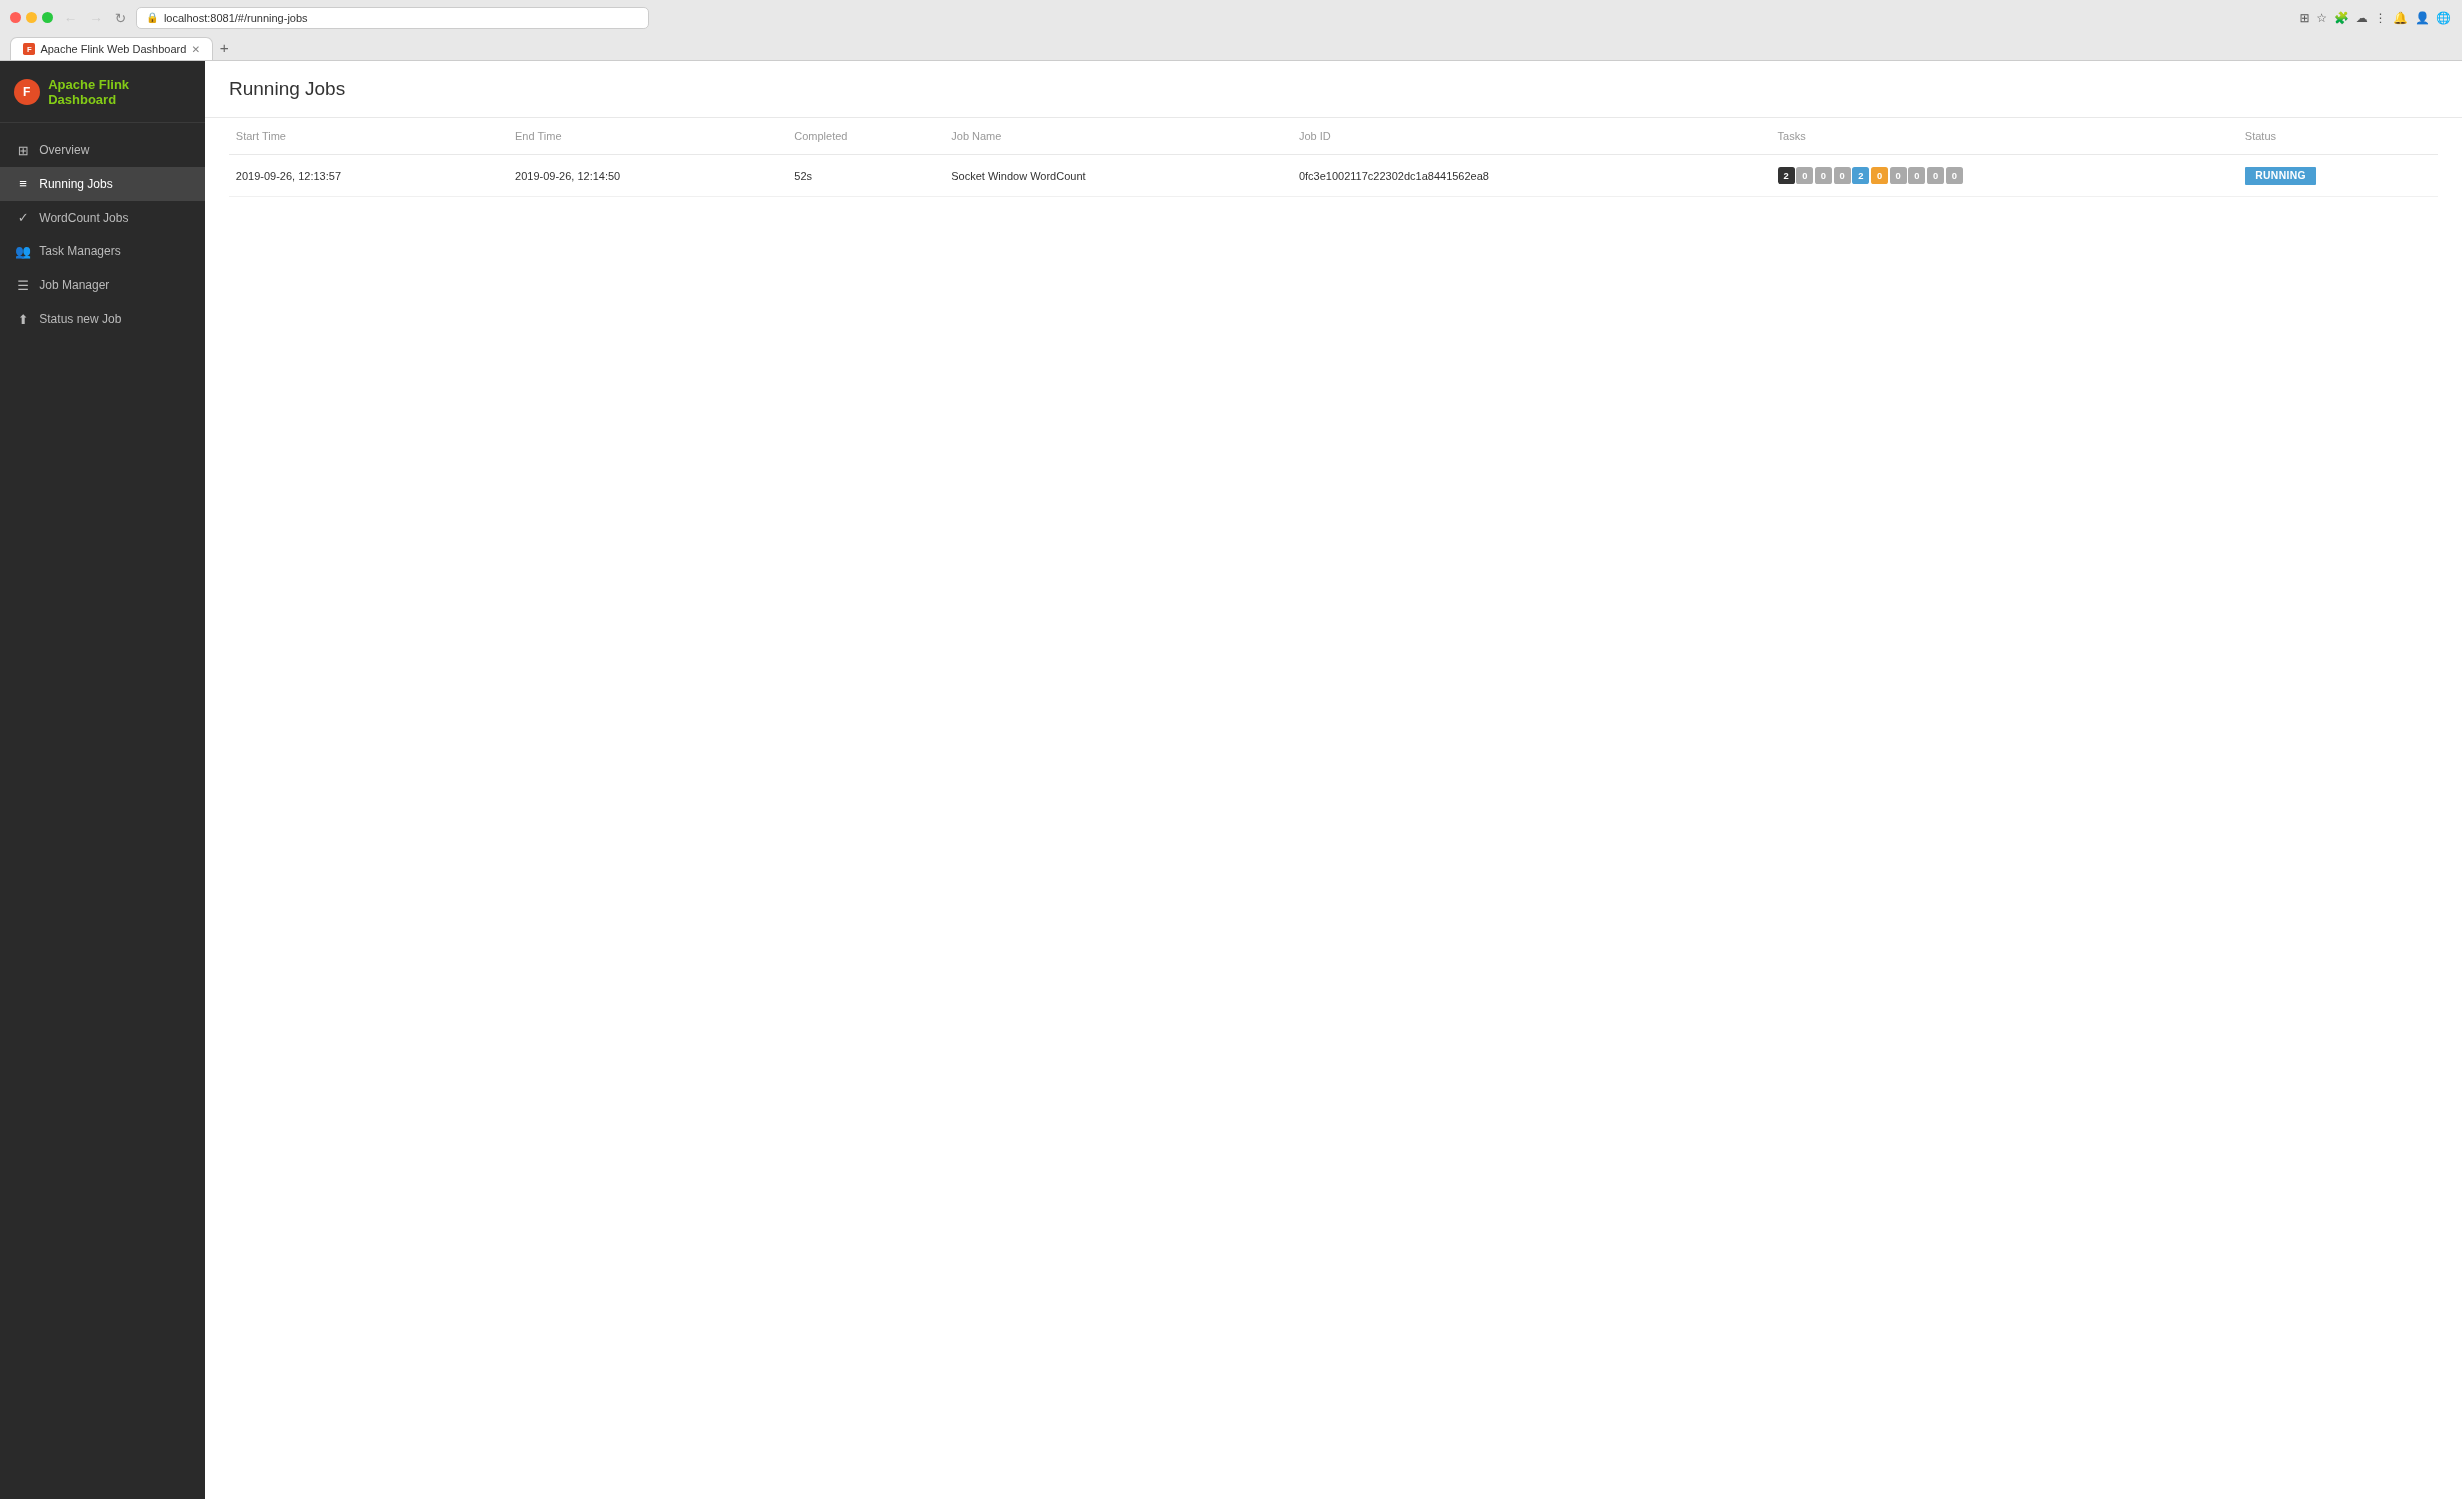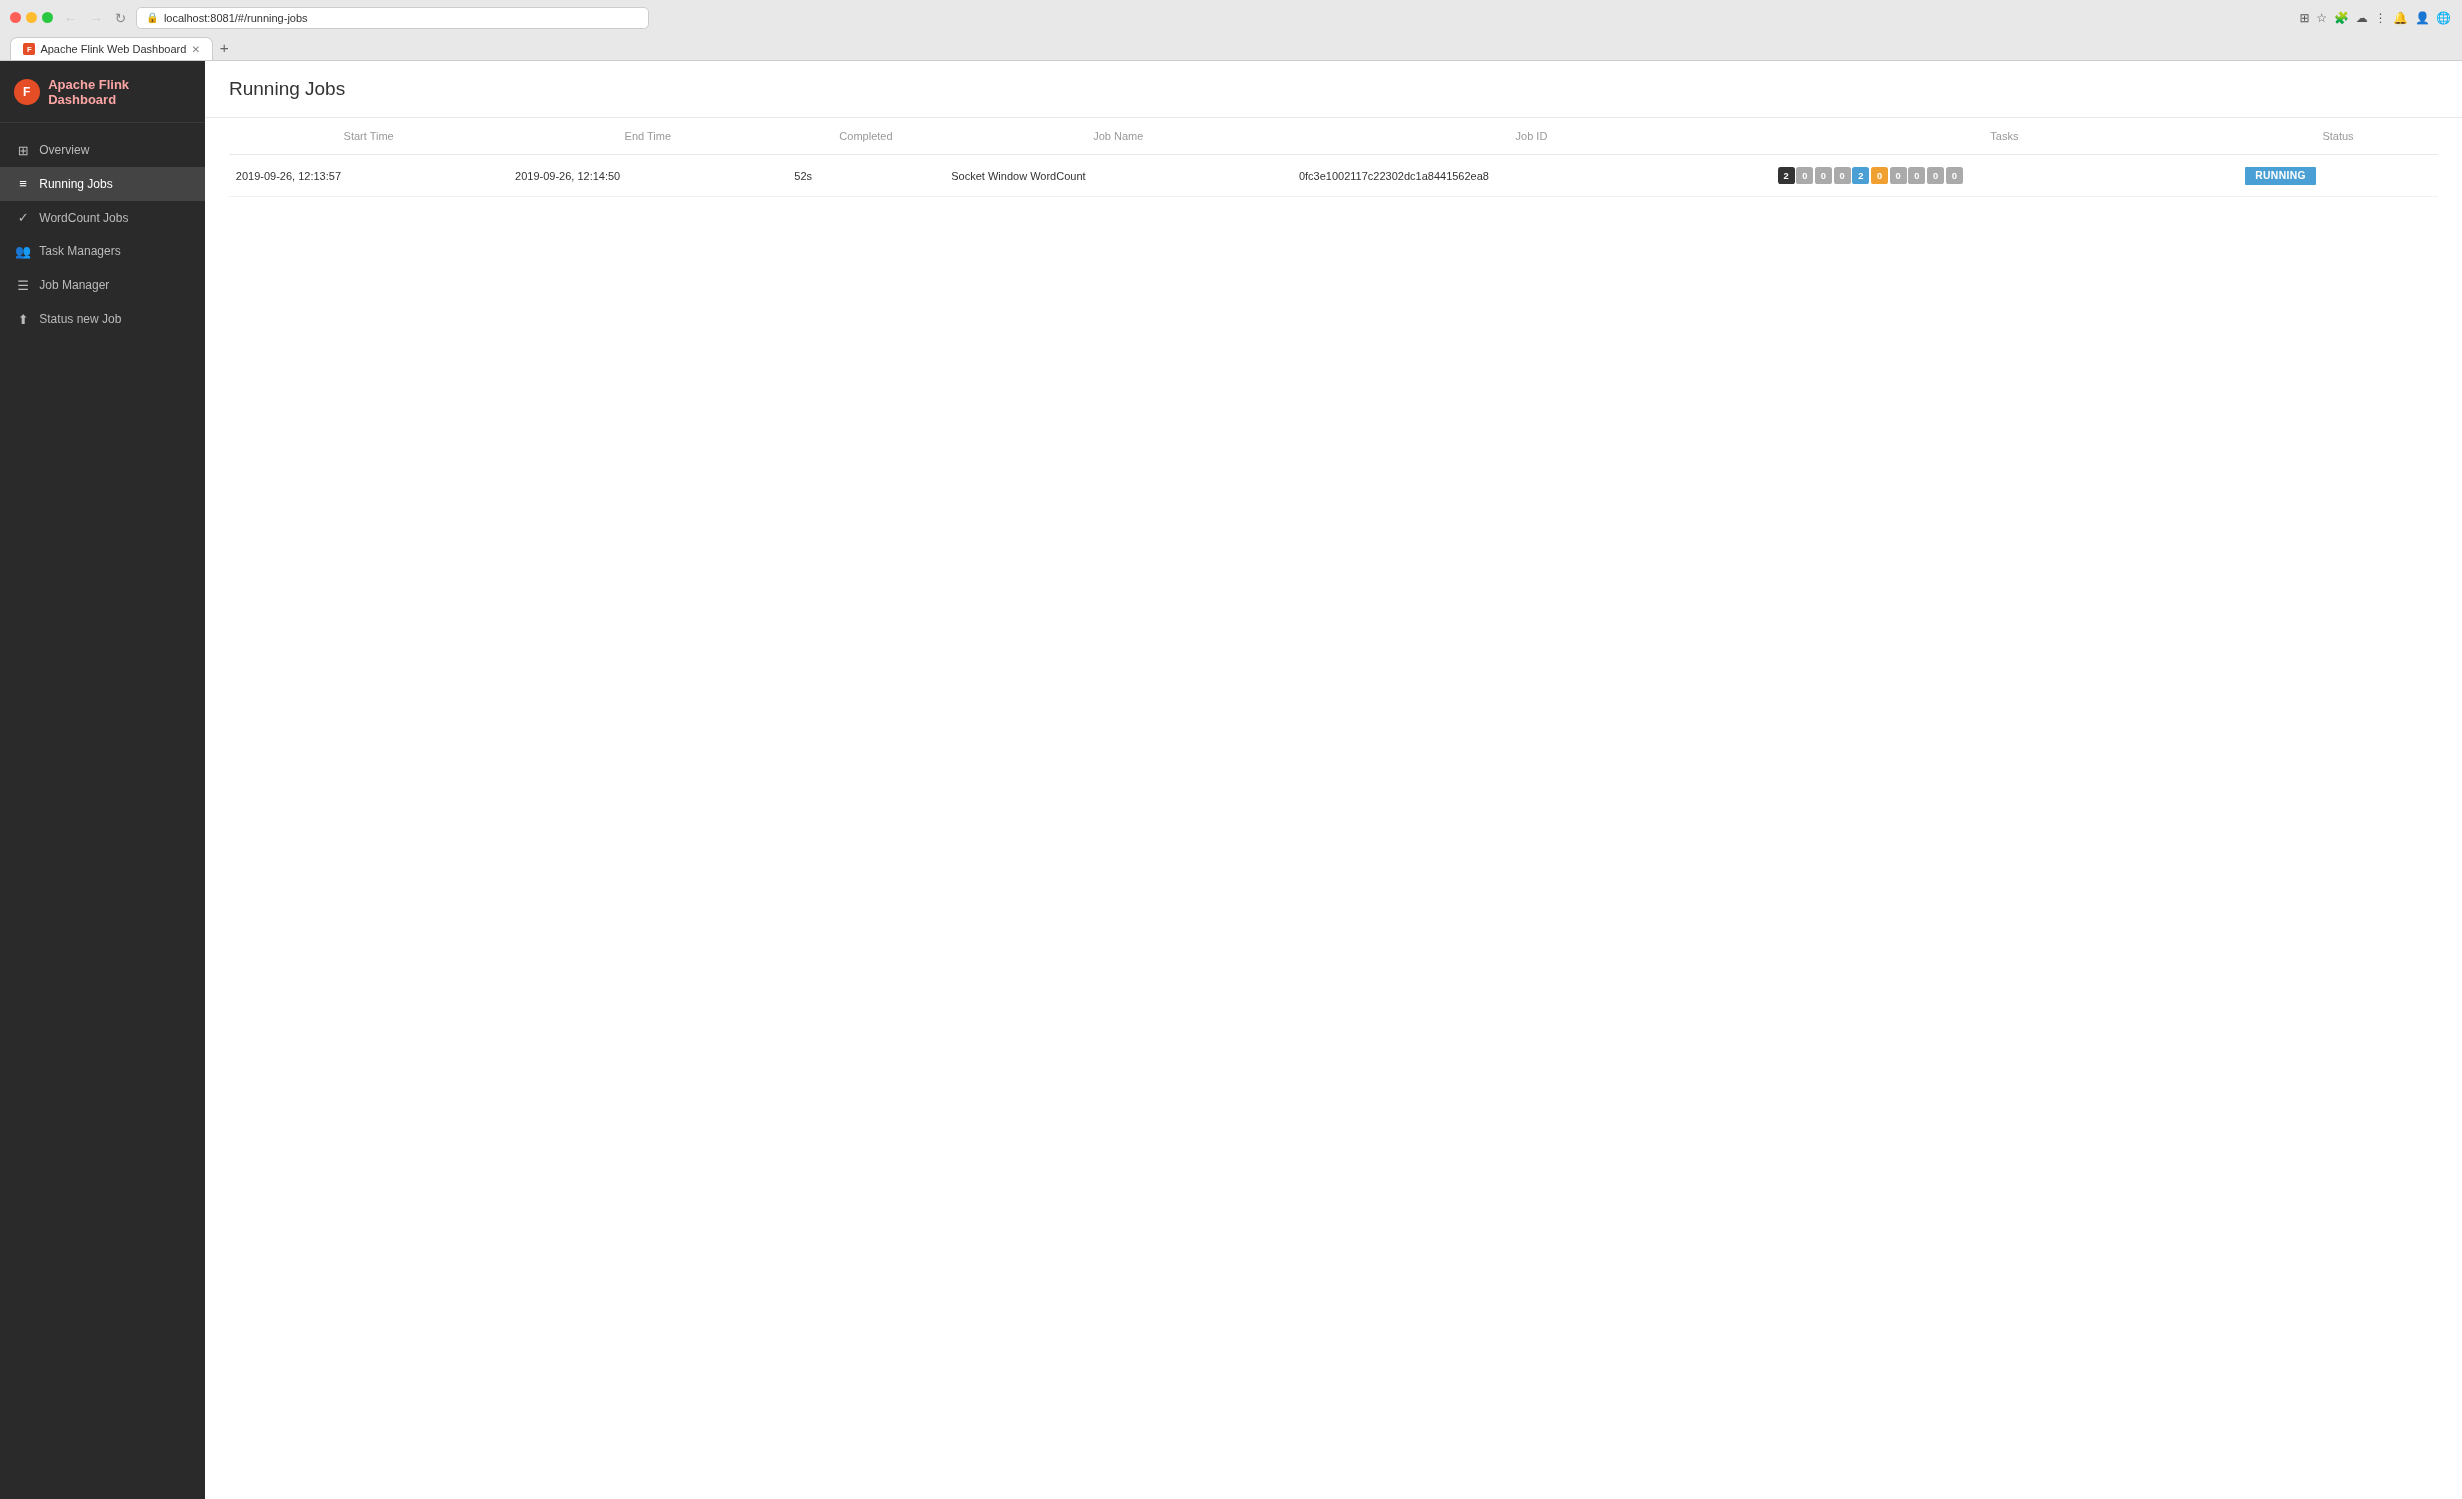--- a/index.html
+++ b/index.html
@@ -26,36 +26,36 @@
     .tab-close { margin-left: auto; color: #888; font-size: 10.3px; }
     .tab-add { background: none; border: none; font-size: 15.4px; color: #666; cursor: pointer; padding: 3.4px 6.8px; }
 
     
     .app { display: flex; flex: 1; overflow: hidden; }
 
     
     .sidebar { width: 205px; background: #2a2a2a; color: #ccc; display: flex; flex-direction: column; overflow-y: auto; flex-shrink: 0; }
     .sidebar-header { padding: 15.4px 13.7px; display: flex; align-items: center; gap: 8.5px; border-bottom: 0.9px solid #3a3a3a; }
     .sidebar-logo { width: 26px; height: 26px; background: #e44d26; border-radius: 50%; display: flex; align-items: center; justify-content: center; color: white; font-weight: bold; font-size: 12px; flex-shrink: 0; }
-    .sidebar-title { font-size: 13px; font-weight: 600; color: #fca5a5; }
+    .sidebar-title { font-size: 13px; font-weight: 600; color: #84cc16; }
     .sidebar-nav { padding: 10.3px 0; }
     .sidebar-item { display: flex; align-items: center; gap: 8.5px; padding: 9.4px 15.4px; cursor: pointer; color: #bbb; font-size: 12px; transition: background 0.15s; }
     .sidebar-item.active { background: #444; color: white; }
     .sidebar-icon { width: 15.4px; text-align: center; font-size: 13px; }
 
     
     .main { flex: 1; background: white; overflow-y: auto; }
     .main-header { padding: 17px 24px; border-bottom: 0.9px solid #e8e8e8; }
     .main-title { font-size: 19px; font-weight: 400; color: #333; }
 
     
     .table-container { padding: 0 24px; }
     table { width: 100%; border-collapse: collapse; }
     thead tr { border-bottom: 0.9px solid #e8e8e8; }
-    th { text-align: center; padding: 12px 6.8px; font-weight: 500; color: #999; font-size: 11px; }
+    th { text-align: left; padding: 12px 6.8px; font-weight: 500; color: #999; font-size: 11px; }
     td { padding: 12px 6.8px; font-size: 11px; color: #333; border-bottom: 0.9px solid #f0f0f0; }
 
     
     .task-badges { display: flex; gap: 1.7px; align-items: center; }
     .task-badge { display: inline-flex; align-items: center; justify-content: center; width: 17px; height: 17px; border-radius: 2.6px; font-size: 9.4px; font-weight: 600; color: white; }
     .badge-dark { background: #333; }
     .badge-gray { background: #aaa; }
     .badge-blue { background: #4a9fd4; }
     .badge-orange { background: #f0a030; }
 

